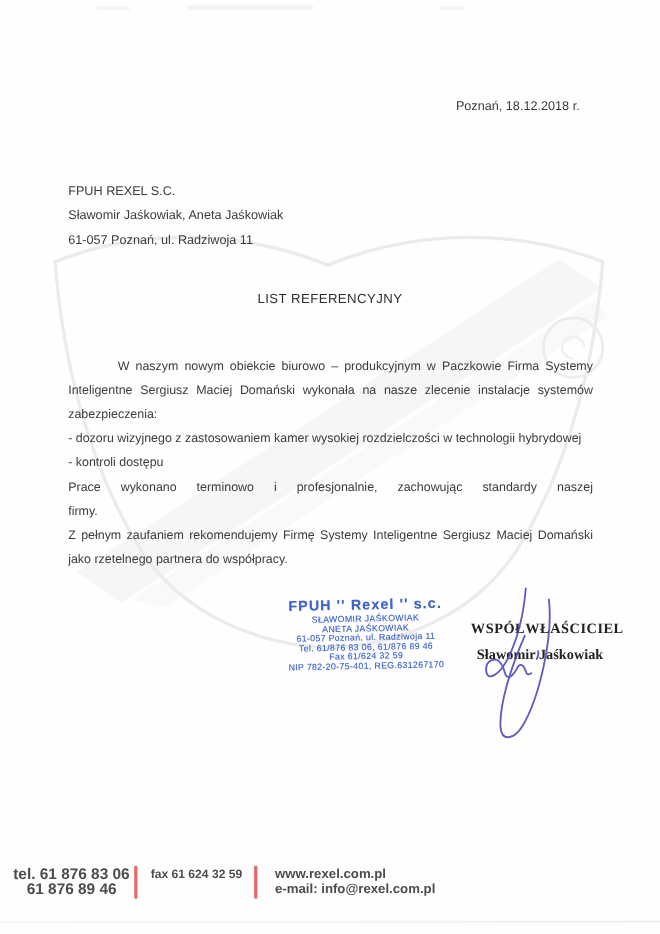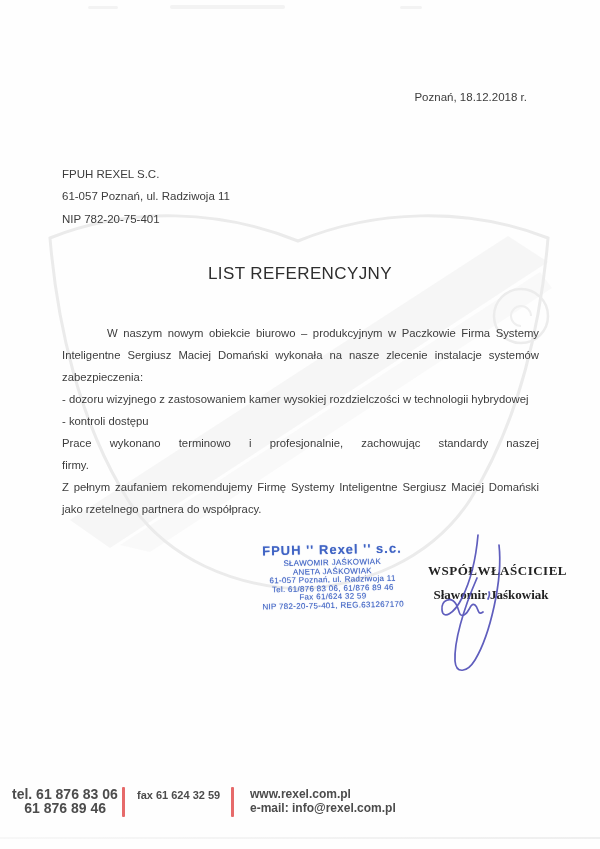--- a/index.html
+++ b/index.html
@@ -30,21 +30,21 @@
   .date {
     position: absolute; top: 91px; right: 73px;
     font-size: 11.5px; color: #3c3c3c;
   }
   .sender { position: absolute; left: 62px; top: 118px; font-size: 11.5px; margin-top: 45px; }
   .sender div { height: 22.3px; line-height: 22.3px; white-space: nowrap; }
 
   
   .title {
     position: absolute; left: 0; top: 264px; width: 600px;
-    text-align: center; font-size: 17px; color: #2e2e2e;
+    text-align: center; font-size: 12px; color: #2e2e2e;
     letter-spacing: 0.4px;
   }
 
   
   .body-text {
     position: absolute; left: 62px; top: 322px; width: 477px;
     font-size: 11.3px; color: #3c3c3c;
   }
   .body-text .line { height: 22px; line-height: 22px; white-space: nowrap; }
   .body-text .line.stretch {
@@ -117,22 +117,22 @@
              C541,322 520,420 470,500 C430,561 362,586 299,589
              C236,586 168,561 128,500 C78,420 57,322 50,238 Z" fill="none" stroke="#ebebeb" stroke-width="3"></path>
     <circle cx="521" cy="316" r="27" fill="none" stroke="#ececec" stroke-width="2.5"></circle>
     <path d="M531,316 a10,10 0 1 0 -10,10" fill="none" stroke="#efefef" stroke-width="2"></path>
   </svg>
 
   <div class="date">Poznań, 18.12.2018 r.</div>
 
   <div class="sender">
     <div>FPUH REXEL S.C.</div>
+    <div>Sławomir Jaśkowiak, Aneta Jaśkowiak</div>
     <div>61-057 Poznań, ul. Radziwoja 11</div>
-    <div>NIP 782-20-75-401</div>
   </div>
 
   <div class="title">LIST REFERENCYJNY</div>
 
   <div class="body-text">
     <div class="line indent stretch">W naszym nowym obiekcie biurowo – produkcyjnym w Paczkowie Firma Systemy</div>
     <div class="line stretch">Inteligentne Sergiusz Maciej Domański wykonała na nasze zlecenie instalacje systemów</div>
     <div class="line">zabezpieczenia:</div>
     <div class="line">- dozoru wizyjnego z zastosowaniem kamer wysokiej rozdzielczości w technologii hybrydowej</div>
     <div class="line">- kontroli dostępu</div>

